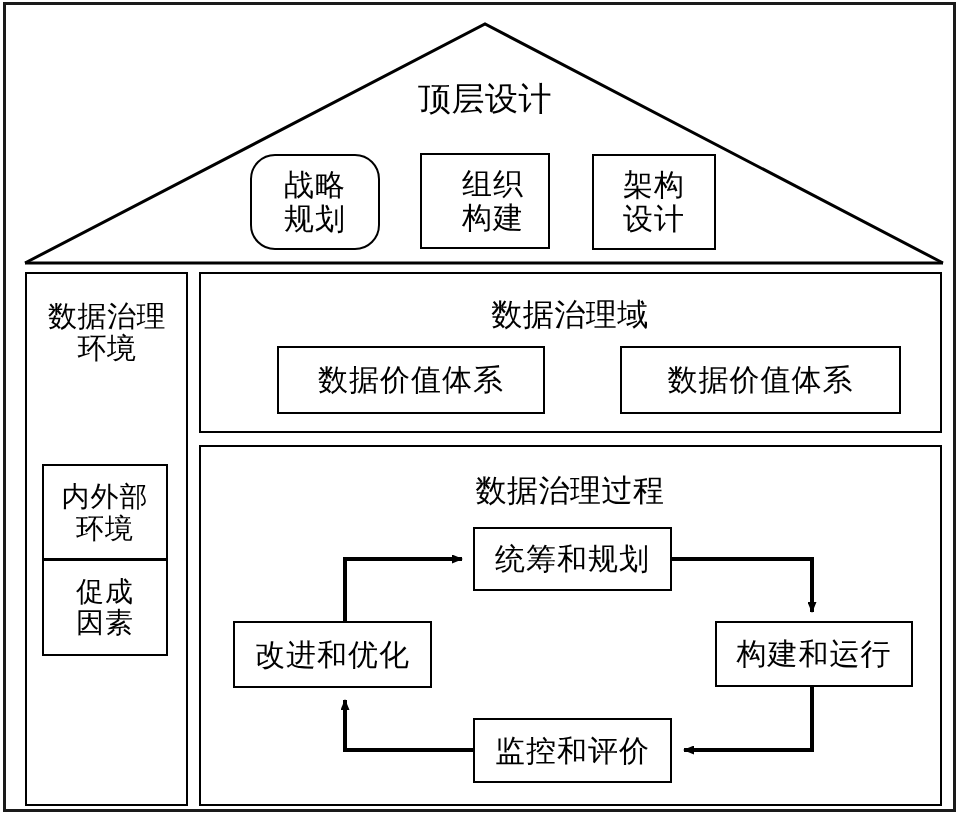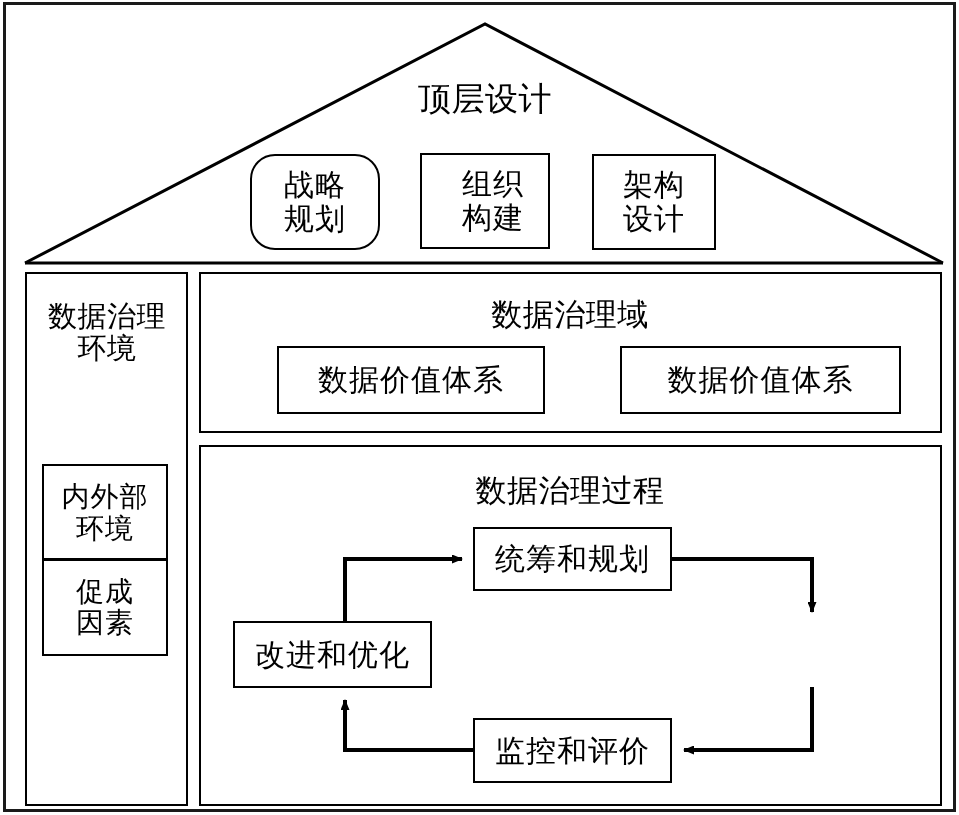--- a/index.html
+++ b/index.html
@@ -129,16 +129,17 @@
 因素</div>
 
   <div class="panel p-domain"></div>
   <div class="lbl t-domain-title">数据治理域</div>
   <div class="box b-domain-1">数据价值体系</div>
   <div class="box b-domain-2">数据价值体系</div>
 
   <div class="panel p-process"></div>
   <div class="lbl t-process-title">数据治理过程</div>
   <div class="box b-proc-plan">统筹和规划</div>
+  <div class="box b-proc-build">构建和运行</div>
   <div class="box b-proc-monitor">监控和评价</div>
   <div class="box b-proc-improve">改进和优化</div>
 
 </div>
 
 </body></html>

